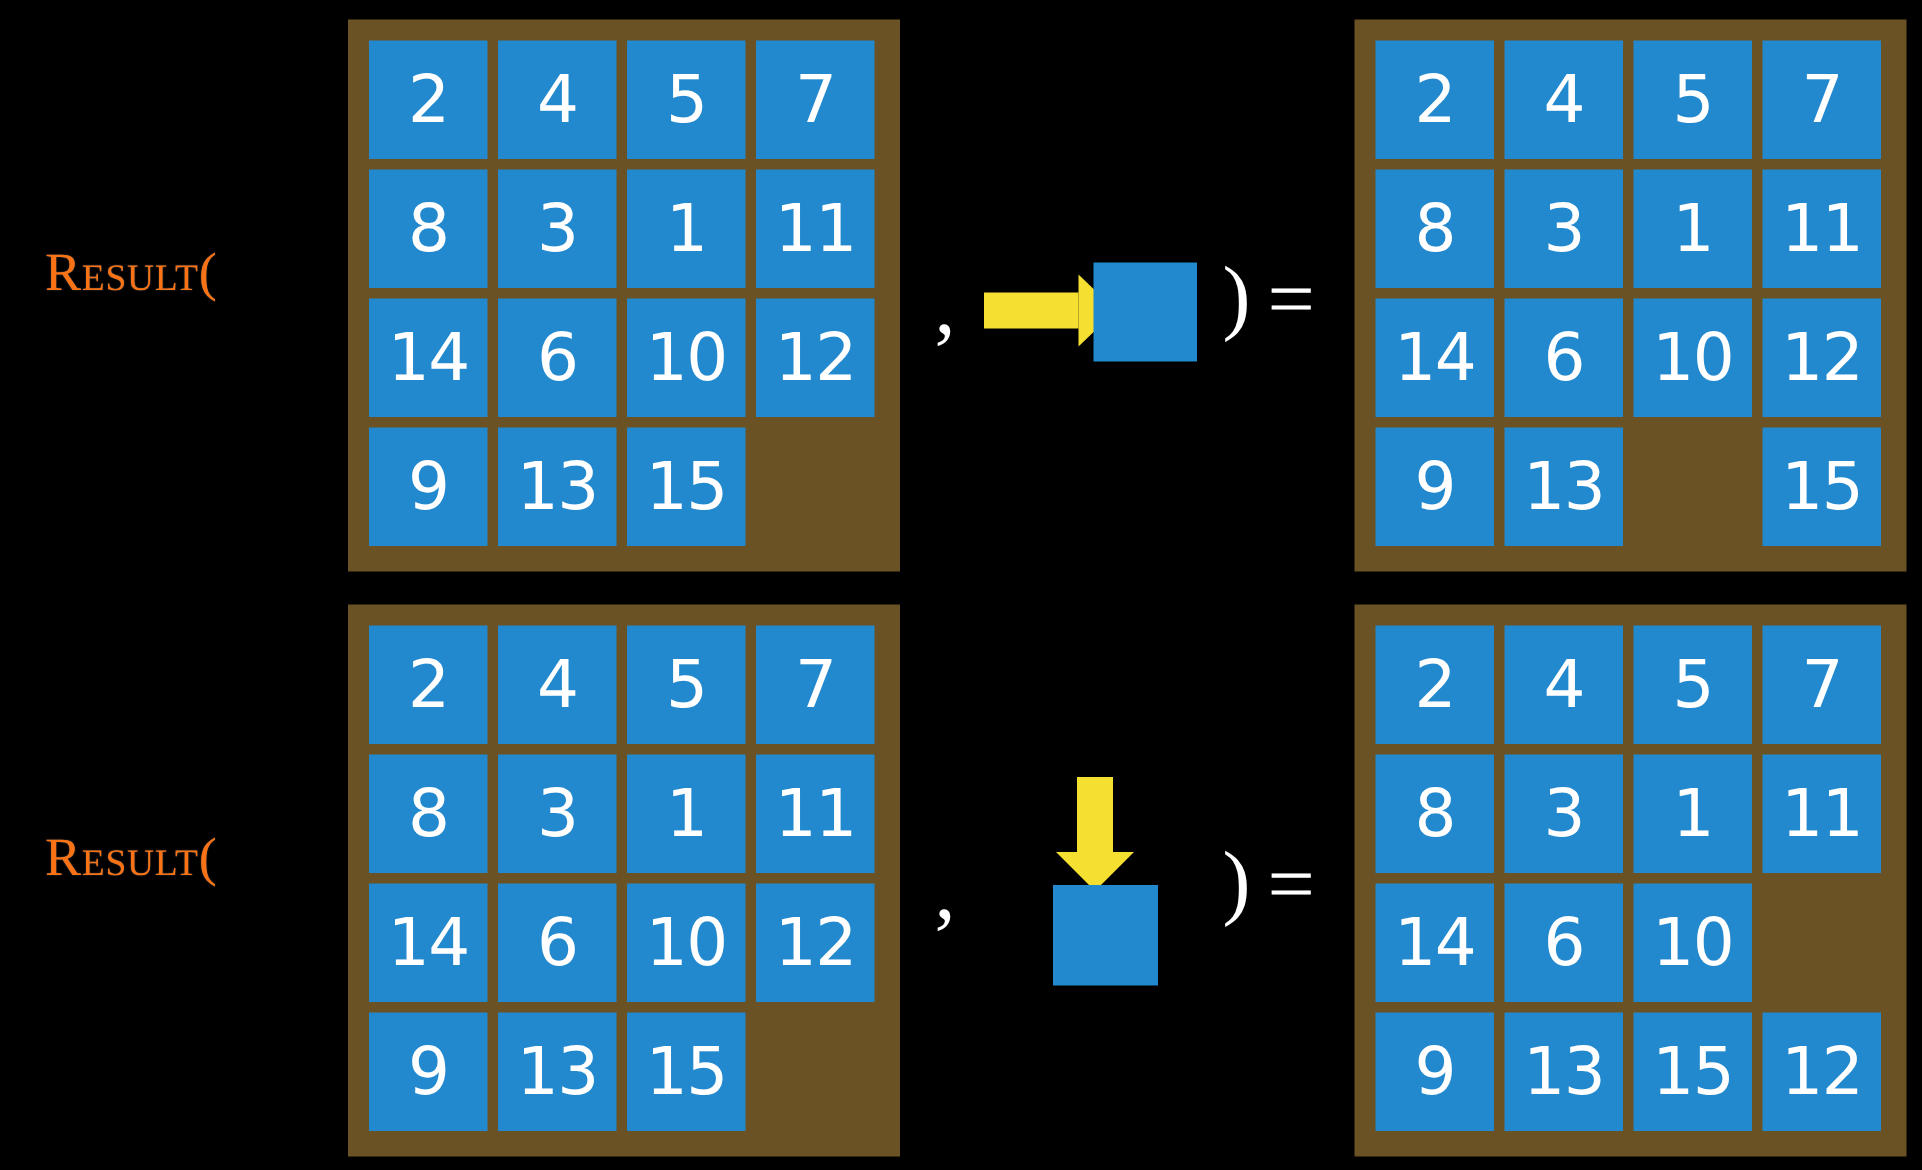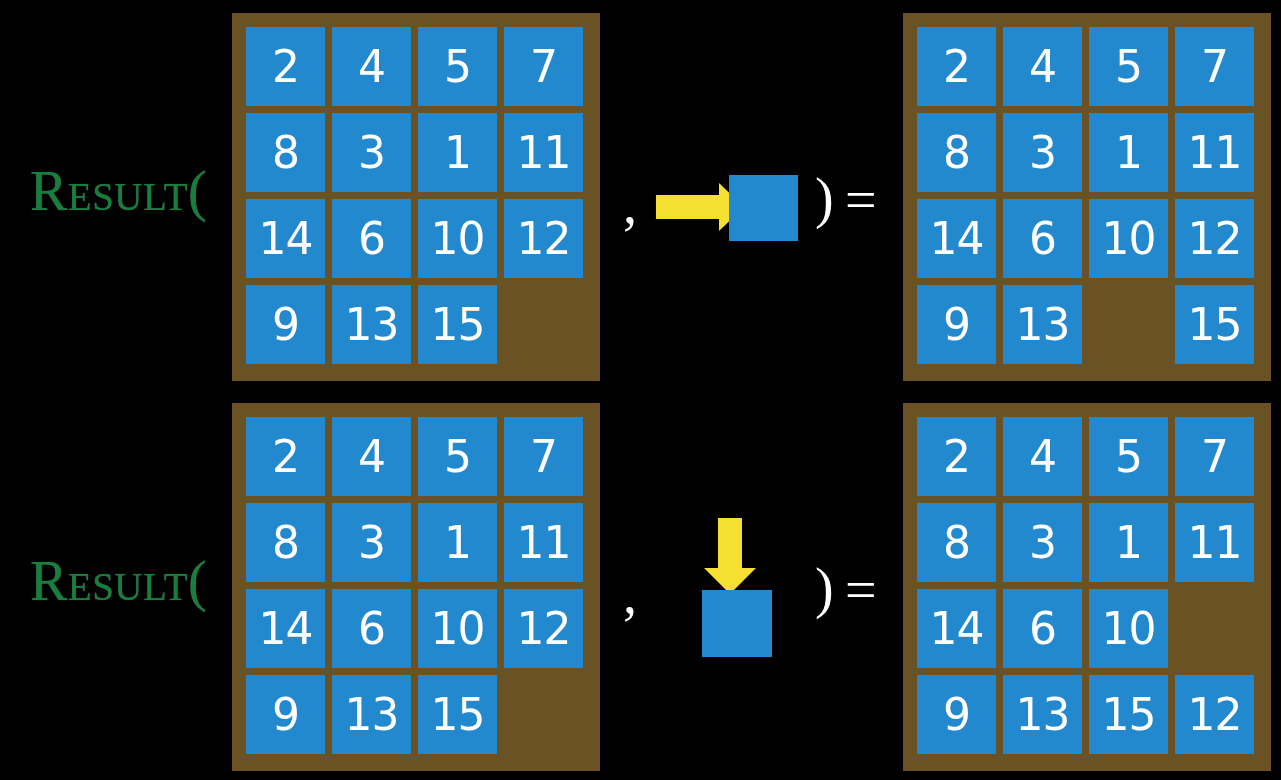--- a/index.html
+++ b/index.html
@@ -23,22 +23,22 @@
   }
   #row-0 { top: 0px;   height: 390px; }
   #row-1 { top: 390px; height: 390px; }
 
   
   .result-label {
     position: absolute;
     left: 30px;
     top: 163px;
     font-family: "Liberation Serif", "DejaVu Serif", serif;
-    color: #15803d;
-    font-size: 56px;
+    color: #f97316;
+    font-size: 36px;
     line-height: 1;
     font-variant: small-caps;
     letter-spacing: 0.5px;
     white-space: pre;
     text-shadow: 0 0 1px rgba(255,255,255,0.35);
   }
 
   
   .board {
     position: absolute;

